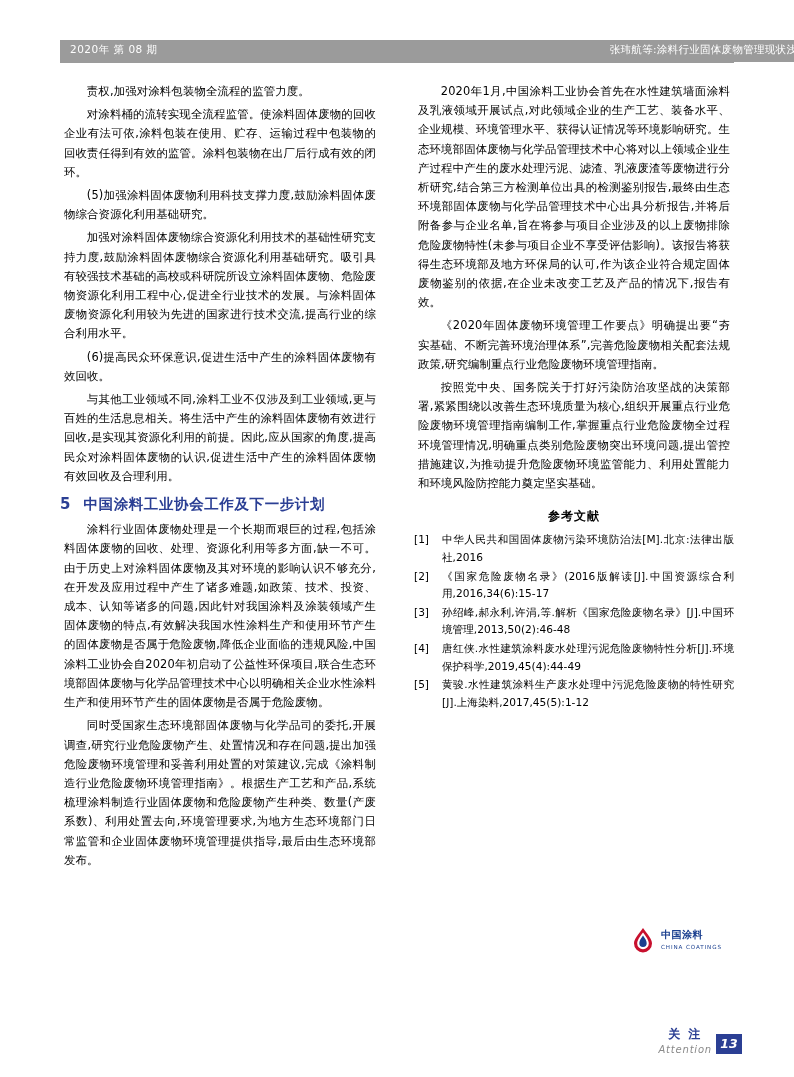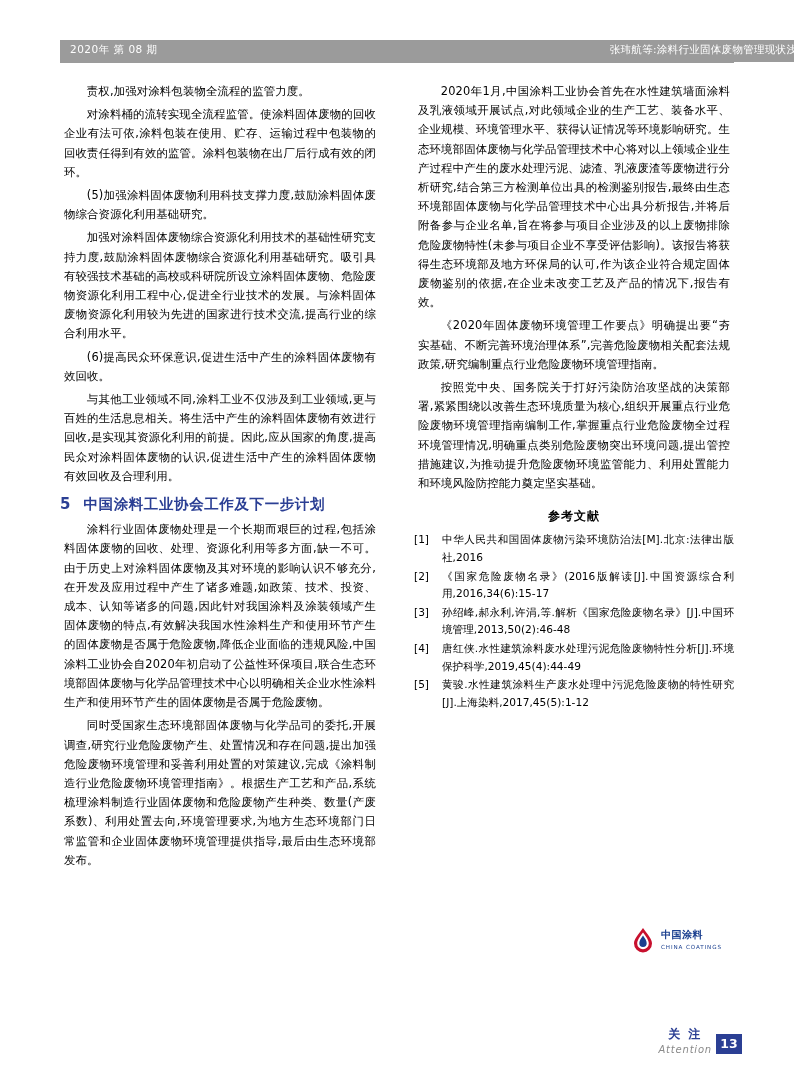--- a/index.html
+++ b/index.html
@@ -191,20 +191,21 @@
   }
   .footer-page {
     position: absolute;
     right: 0;
     bottom: 1px;
     width: 26px;
     height: 20px;
     background: #2b3f94;
     color: #fff;
     font-size: 12.5px;
+    font-style: italic;
     font-weight: bold;
     text-align: center;
     line-height: 20px;
   }
 </style>
 </head>
 <body>
 
 <div class="page">
 

